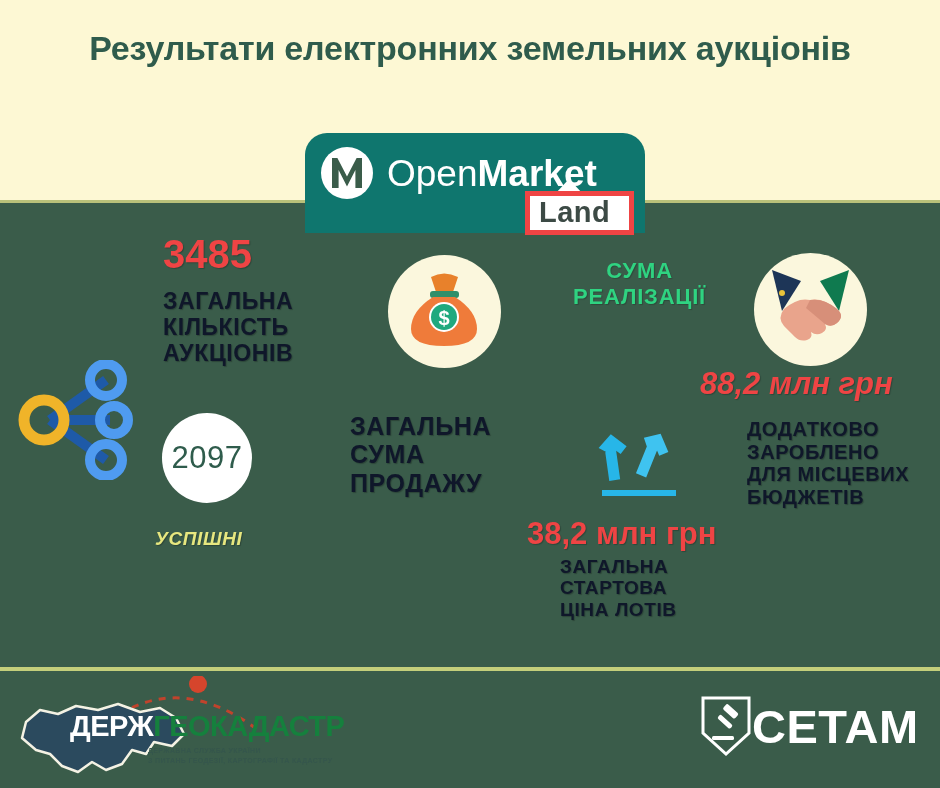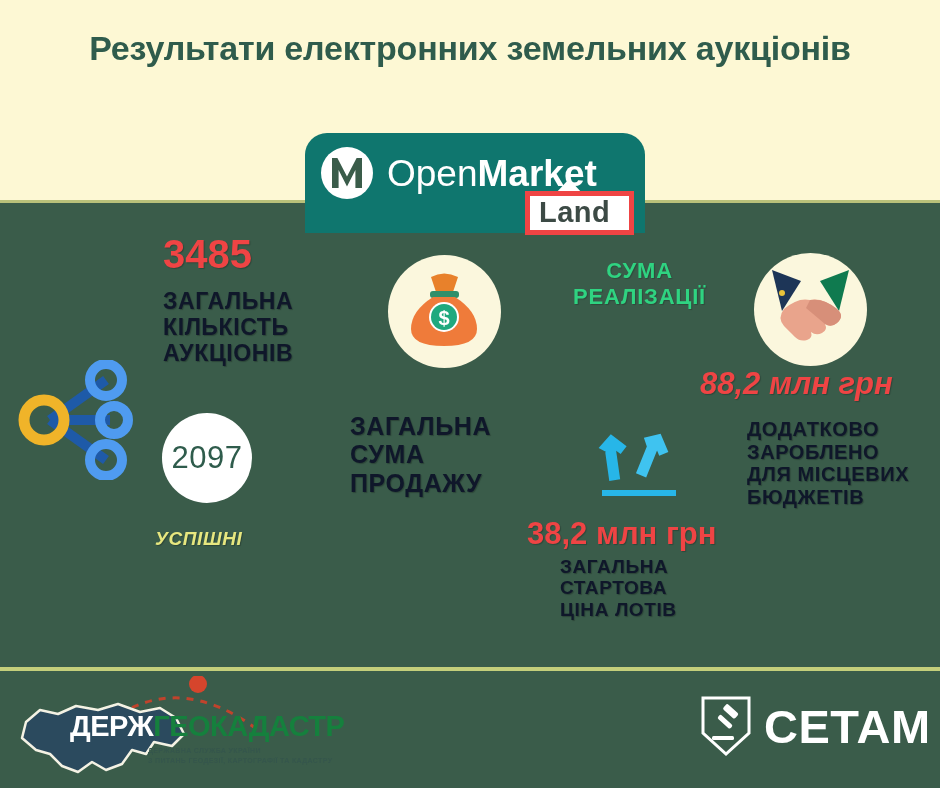--- a/index.html
+++ b/index.html
@@ -143,21 +143,21 @@
   .geo-wordmark .w2{color:#15803d;}
   .geo-sub{
     position:absolute;left:140px;top:70px;
     font-size:7px;font-weight:bold;color:#35564c;line-height:1.45;
     letter-spacing:0.35px;white-space:nowrap;
   }
 
   .setam-logo{position:absolute;left:700px;top:695px;display:flex;align-items:center;}
   .setam-shield{width:52px;height:62px;flex:0 0 auto;}
   .setam-name{
-    margin-left:12px;font-size:47px;font-weight:bold;color:#ffffff;
+    font-size:47px;font-weight:bold;color:#ffffff;
     line-height:1;letter-spacing:0.5px;
   }
 </style>
 </head>
 <body>
 
 <div id="root">
 
   <div class="header-band"></div>
   <div class="header-rule"></div>

